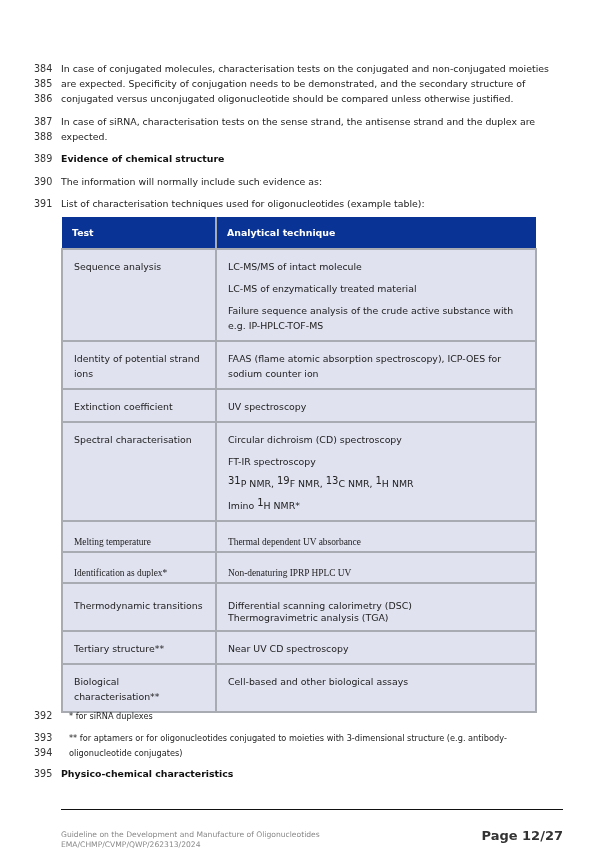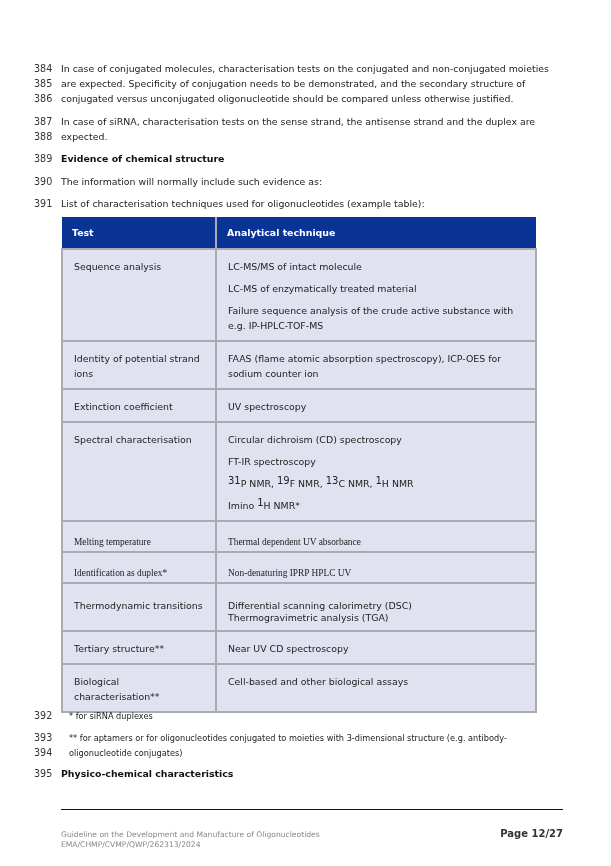--- a/index.html
+++ b/index.html
@@ -21,21 +21,21 @@
                  border: 2px solid #a9abb3; line-height: 15px; }
   table.tbl td.c1 { width: 131px; }
   table.tbl tr.tight td { padding-top: 14px; padding-bottom: 2px; line-height: 13px; font-family: Liberation Serif, serif; }
   table.tbl tr.thermo td { padding-top: 16px; padding-bottom: 7px; line-height: 11.5px; }
   .item { display: block; margin-bottom: 7px; }
   .item:last-child { margin-bottom: 0; }
   sup { font-size: 10px; vertical-align: 3px; line-height: 0; }
 
   .footer-rule { position: absolute; left: 61px; top: 809px; width: 502px; height: 1px; background: #111; }
   .footer-l { position: absolute; left: 61px; top: 818px; font-size: 7.6px; line-height: 9.5px; color: #888; margin-top: 12px; }
-  .footer-r { position: absolute; right: 48px; top: 828px; font-size: 10px; font-weight: bold; color: #333; padding-left: 23px; }
+  .footer-r { position: absolute; right: 48px; top: 828px; font-size: 13px; font-weight: bold; color: #333; padding-left: 23px; }
 </style>
 </head>
 <body>
 
 <div class="line" style="top:63px">
   <span class="ln">384</span>
   <span class="tx">In case of conjugated molecules, characterisation tests on the conjugated and non-conjugated moieties</span>
 </div>
 <div class="line" style="top:78px">
   <span class="ln">385</span>

